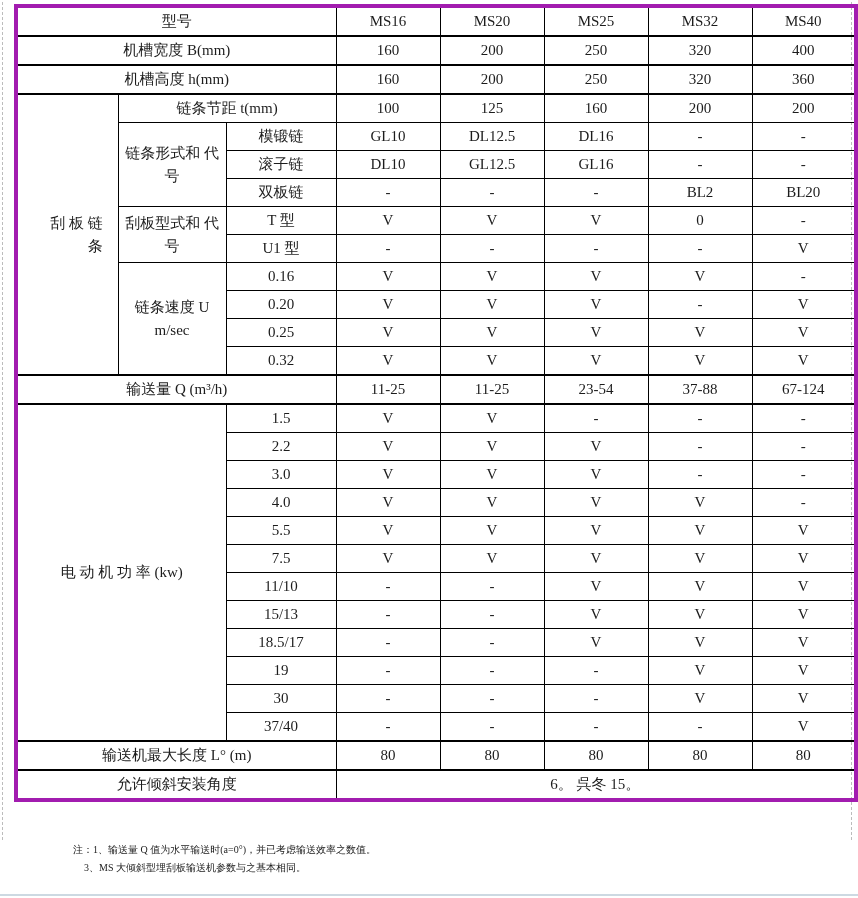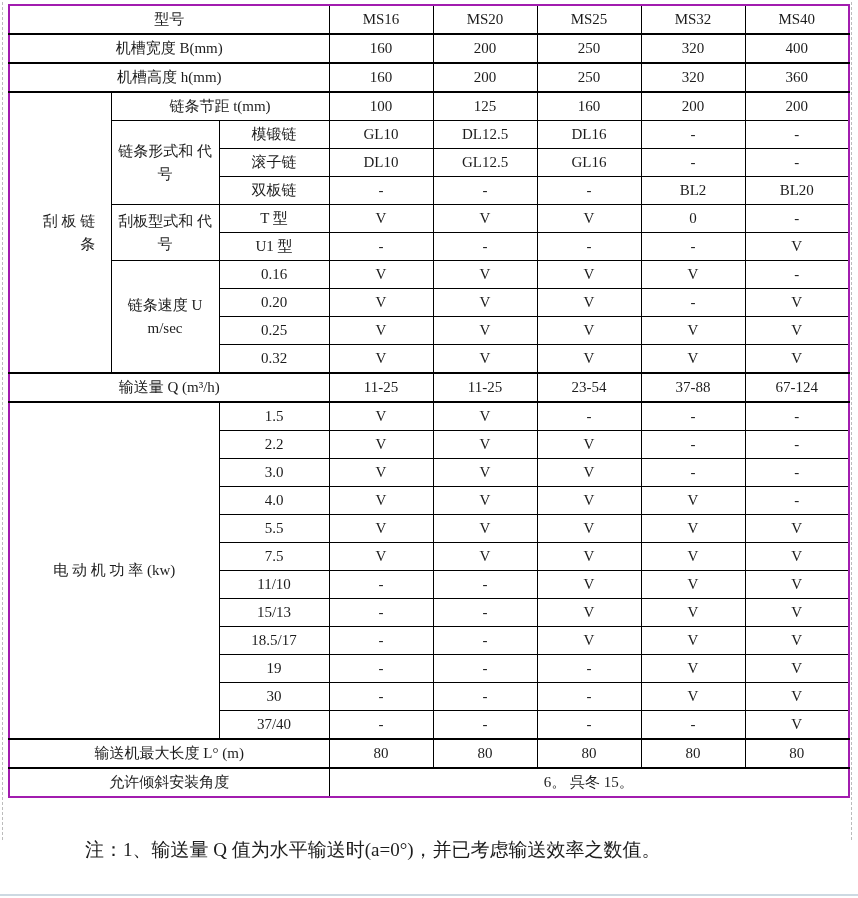--- a/index.html
+++ b/index.html
@@ -5,35 +5,35 @@
   html,body{margin:0;padding:0;}
   body{
     width:858px;height:898px;position:relative;overflow:hidden;
     background:#ffffff;color:#1c1c1c;
     font-family:"Liberation Serif", serif;
   }
   .pb{position:absolute;top:2px;height:838px;width:0;border-left:1px dashed #bcbcbc;}
   .pb-left{left:2px;}
   .pb-right{left:851px;}
   table.spec{
-    position:absolute;left:8px;top:4px;width:840px;
+    position:absolute;left:14px;top:4px;width:840px;
     border-collapse:collapse;table-layout:fixed;
-    border:2px solid #a21caf;
+    border:4px solid #a21caf;
   }
   table.spec td{
     border:1px solid #000;
     height:27px;padding:0 2px;
     text-align:center;vertical-align:middle;
     font-size:15px;line-height:23px;
     overflow:hidden;
   }
   tr.sec > td{border-top:2px solid #000;}
   td.grp{line-height:37px;}
   td.grp span{display:inline-block;width:70px;text-align:right;}
-  .notes{position:absolute;left:85px;top:841px;font-size:19px;line-height:18px;white-space:nowrap;font-family:Liberation Serif, serif;}
+  .notes{position:absolute;left:73px;top:841px;font-size:10px;line-height:18px;white-space:nowrap;font-family:Liberation Serif, serif;}
   .notes .indent{padding-left:11px;}
   .bottom-edge{position:absolute;left:0;top:894px;width:858px;height:2px;background:#cdd9e2;}
 </style>
 </head>
 <body>
 
 <div class="pb pb-left"></div>
 <div class="pb pb-right"></div>
 
 <table class="spec">
@@ -282,15 +282,16 @@
 
   <tr class="sec">
     <td colspan="3">允许倾斜安装角度</td>
     <td colspan="5">6。 呉冬 15。</td>
   </tr>
 </tbody>
   </table>
 
 <div class="notes">
   <div>注：1、输送量 Q 值为水平输送时(a=0°)，并已考虑输送效率之数值。</div>
+  <div class="indent">3、MS 大倾斜型埋刮板输送机参数与之基本相同。</div>
 </div>
 
 <div class="bottom-edge"></div>
 
 </body></html>

